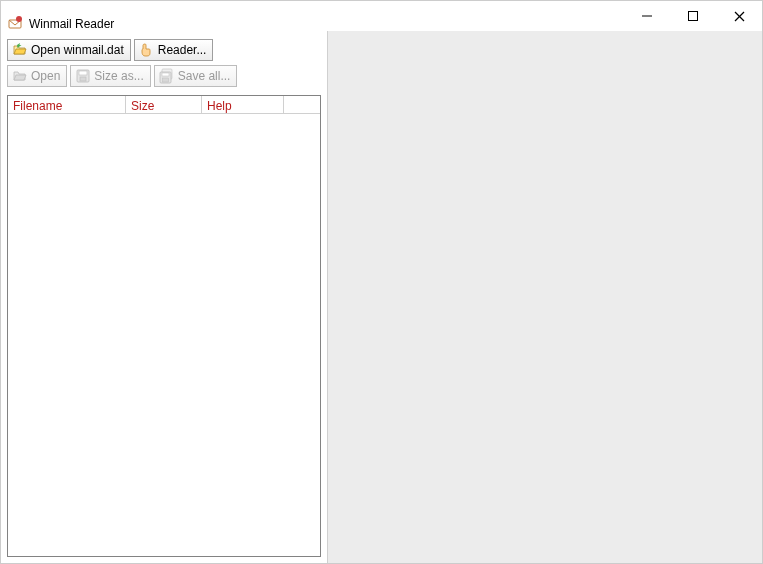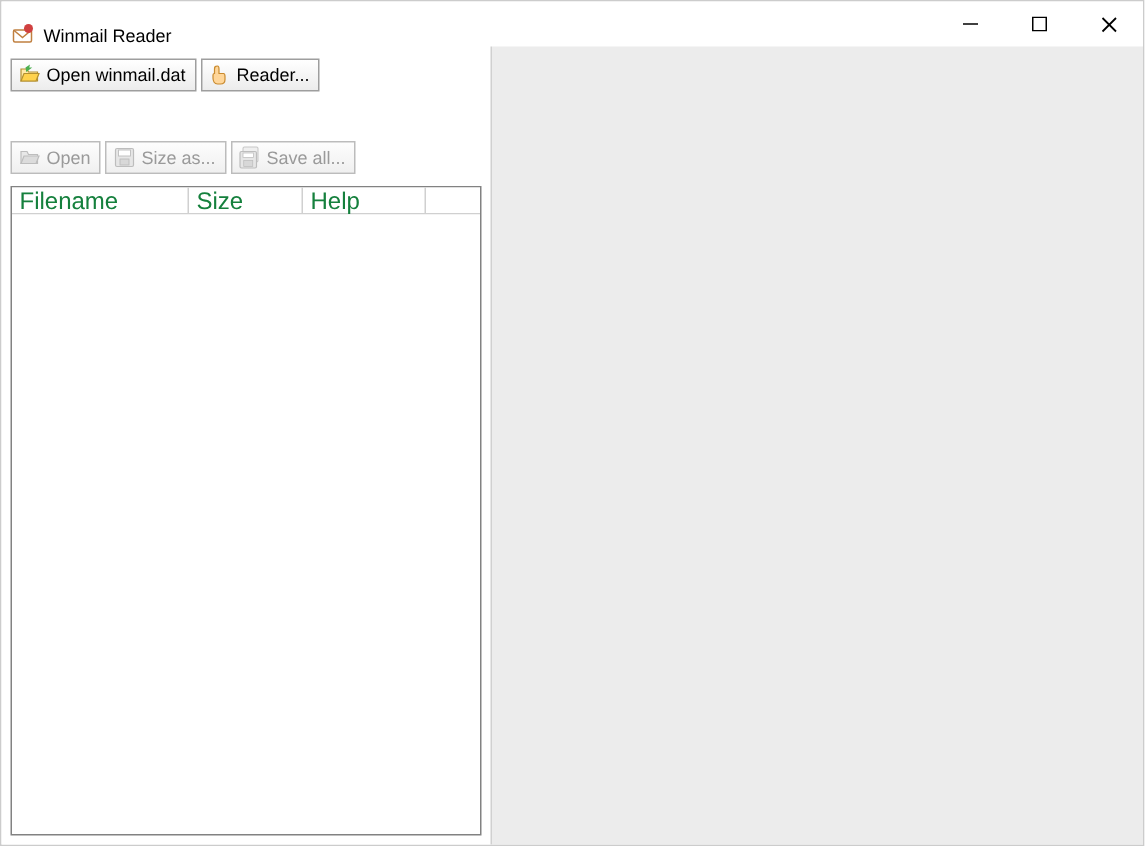--- a/index.html
+++ b/index.html
@@ -66,45 +66,44 @@
     background: linear-gradient(#ffffff, #ececec);
     color: #000;
     font-size: 12px;
     gap: 3px;
     white-space: nowrap;
   }
   .tbtn.disabled {
     color: #9a9a9a;
     background: linear-gradient(#fdfdfd, #f0f0f0);
     border-color: #bcbcbc;
-    margin-top: 29px;
   }
   .tbtn .ico { width: 16px; height: 16px; display: flex; align-items: center; justify-content: center; }
   .listview {
     flex: 1;
     border: 1px solid #828282;
     background: #ffffff;
     display: flex;
     flex-direction: column;
     margin-top: 4px;
     min-height: 0;
   }
   .lv-header {
     display: flex;
     height: 18px;
     background: #ffffff;
     border-bottom: 1px solid #d0d0d0;
   }
   .lv-col {
     border-right: 1px solid #d0d0d0;
     padding: 1px 5px 0 5px;
-    font-size: 16px;
-    color: #15803d;
-    display: flex;
-    align-items: flex-start;
+    font-size: 12px;
+    color: #b91c1c;
+    display: flex;
+    align-items: flex-end;
   }
   .lv-body { flex: 1; background: #ffffff; }
 </style>
 </head>
 <body>
 
 <div class="window">
   <div class="titlebar">
     <span class="app-icon">
       <svg width="16" height="16" viewBox="0 0 16 16">

